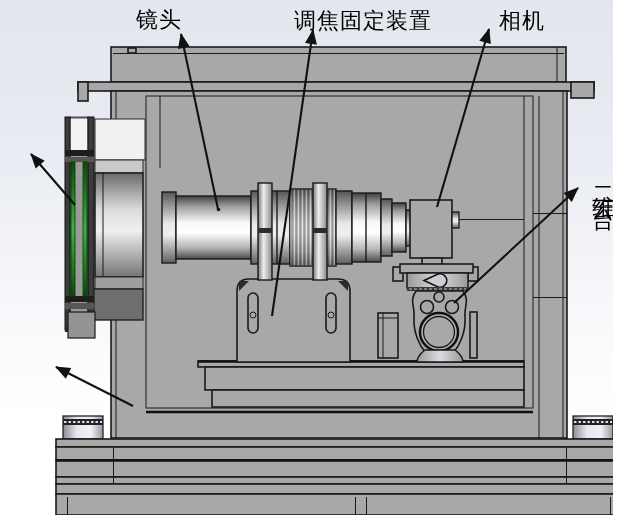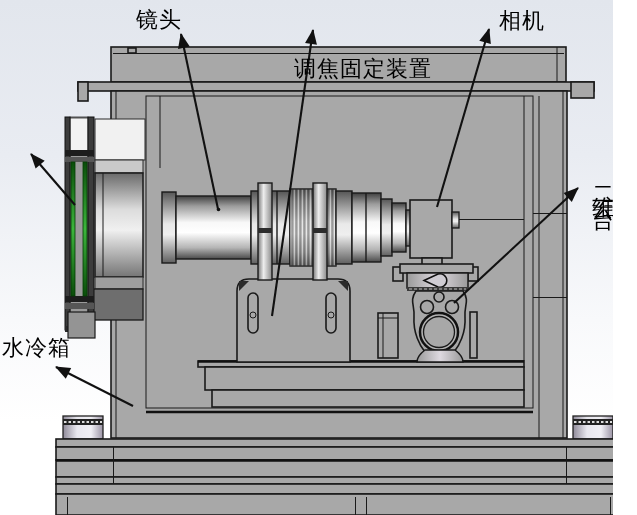--- a/index.html
+++ b/index.html
@@ -214,18 +214,17 @@
     <circle cx="218.5" cy="209.5" r="1.8" fill="#111"></circle>
     <line class="leader" x1="272" y1="316" x2="313" y2="30" marker-end="url(#arrow)"></line>
     <line class="leader" x1="437" y1="207" x2="489" y2="29" marker-end="url(#arrow)"></line>
     <line class="leader" x1="75" y1="205" x2="31" y2="154" marker-end="url(#arrow)"></line>
     <line class="leader" x1="133" y1="406" x2="56" y2="367" marker-end="url(#arrow)"></line>
     <line class="leader" x1="454" y1="303" x2="578" y2="188" marker-end="url(#arrow)"></line>
   </g>
 </svg>
 
   <div class="label" style="left:136px;top:6px;">镜头</div>
-  <div class="label" style="left:294px;top:7px;margin-top:48px;">调焦固定装置</div>
+  <div class="label" style="left:294px;top:7px;">调焦固定装置</div>
   <div class="label" style="left:499px;top:7px;">相机</div>
-  <div class="label" style="left:2px;top:334px;">水冷箱</div>
   <div class="label vertical" style="left:591px;top:170px;height:136px;">二维云台</div>
 
 </div>
 
 </body></html>

